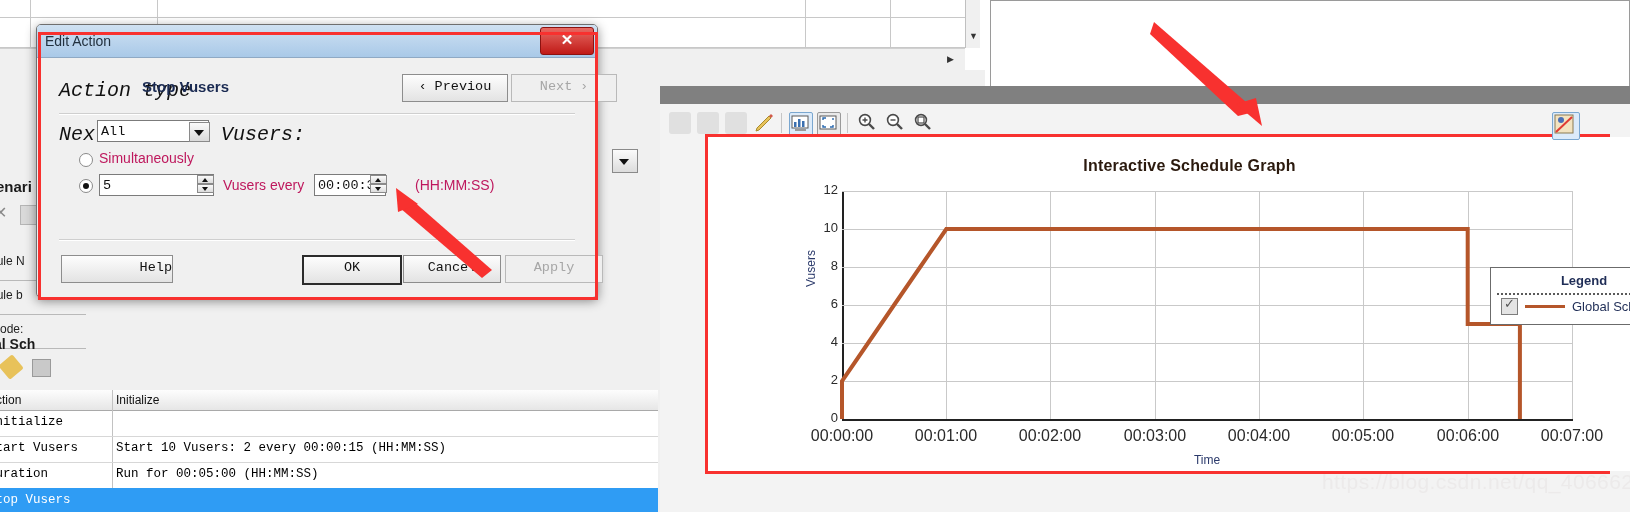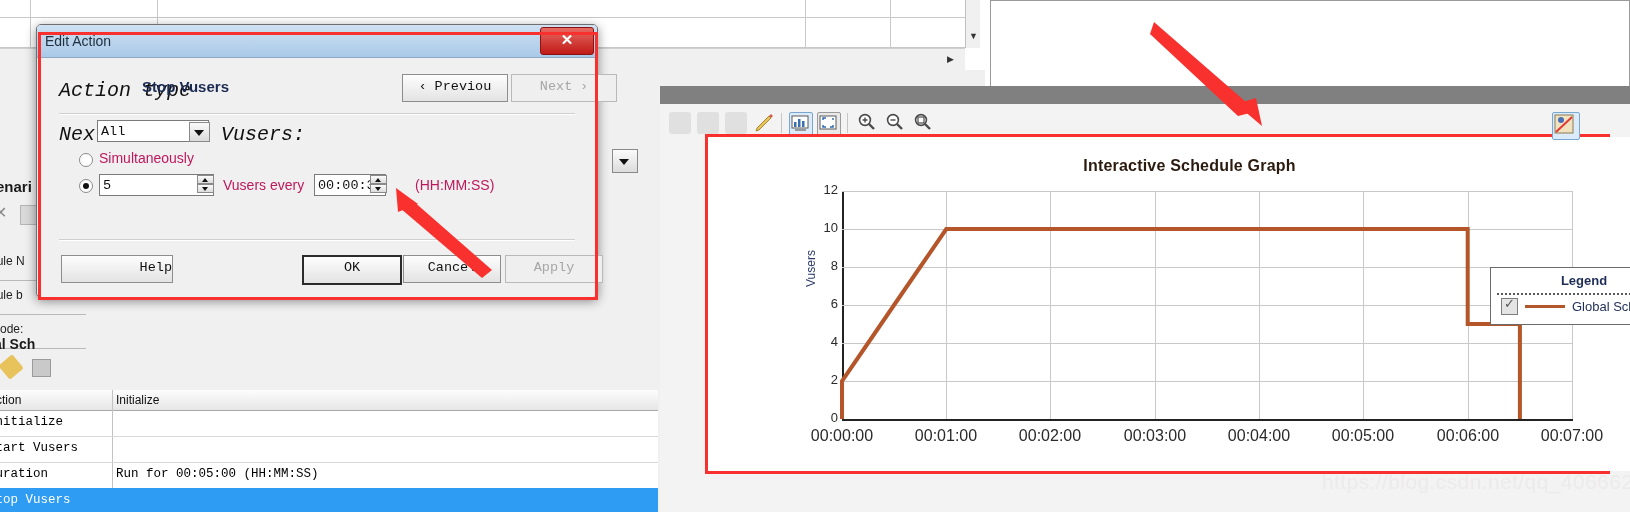--- a/index.html
+++ b/index.html
@@ -201,20 +201,21 @@
       <div class="cell" style="left:-12px">Action</div>
       <div class="cell" style="left:116px">Initialize</div>
     </div>
     <div class="at-vsep" style="left:112px;top:0;height:170px"></div>
 
     <div class="at-row" style="top:20px">
       <div class="c1">Initialize</div>
     </div>
     <div class="at-row" style="top:46px">
       <div class="c1">Start  Vusers</div>
+      <div class="c2">Start 10 Vusers: 2 every 00:00:15  (HH:MM:SS)</div>
     </div>
     <div class="at-row" style="top:72px">
       <div class="c1">Duration</div>
       <div class="c2">Run for 00:05:00  (HH:MM:SS)</div>
     </div>
     <div class="at-row sel" style="top:98px">
       <div class="c1">Stop Vusers</div>
     </div>
 
   </div>
@@ -310,20 +311,21 @@
 
         <div class="xtick" style="left:0px">00:00:00</div>
         <div class="xtick" style="left:104px">00:01:00</div>
         <div class="xtick" style="left:208px">00:02:00</div>
         <div class="xtick" style="left:313px">00:03:00</div>
         <div class="xtick" style="left:417px">00:04:00</div>
         <div class="xtick" style="left:521px">00:05:00</div>
         <div class="xtick" style="left:626px">00:06:00</div>
         <div class="xtick" style="left:730px">00:07:00</div>
 
+        <div id="xlabel">Time</div>
 
         <svg id="series-path" width="730" height="228">
           <polyline id="series-poly" fill="none" stroke="#b5562a" stroke-width="4" stroke-linejoin="miter" stroke-linecap="butt" points="0.0,228.0 0.0,190.0 26.1,152.0 52.1,114.0 78.2,76.0 104.3,38.0 625.7,38.0 625.7,133.0 677.9,133.0 677.9,228.0"></polyline>
         </svg>
 
         <div id="legend">
           <div id="legend-title">Legend</div>
           <div id="legend-divider"></div>
           <div id="legend-row">
             <span class="lg-check"></span>

